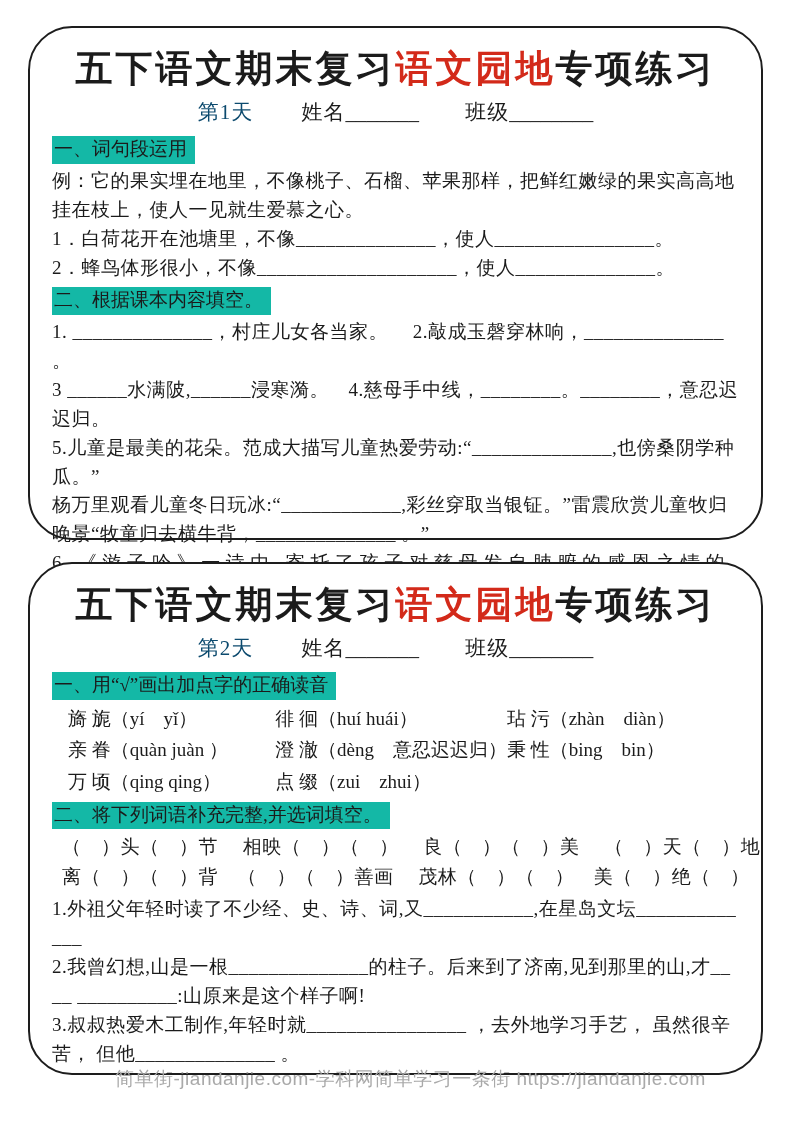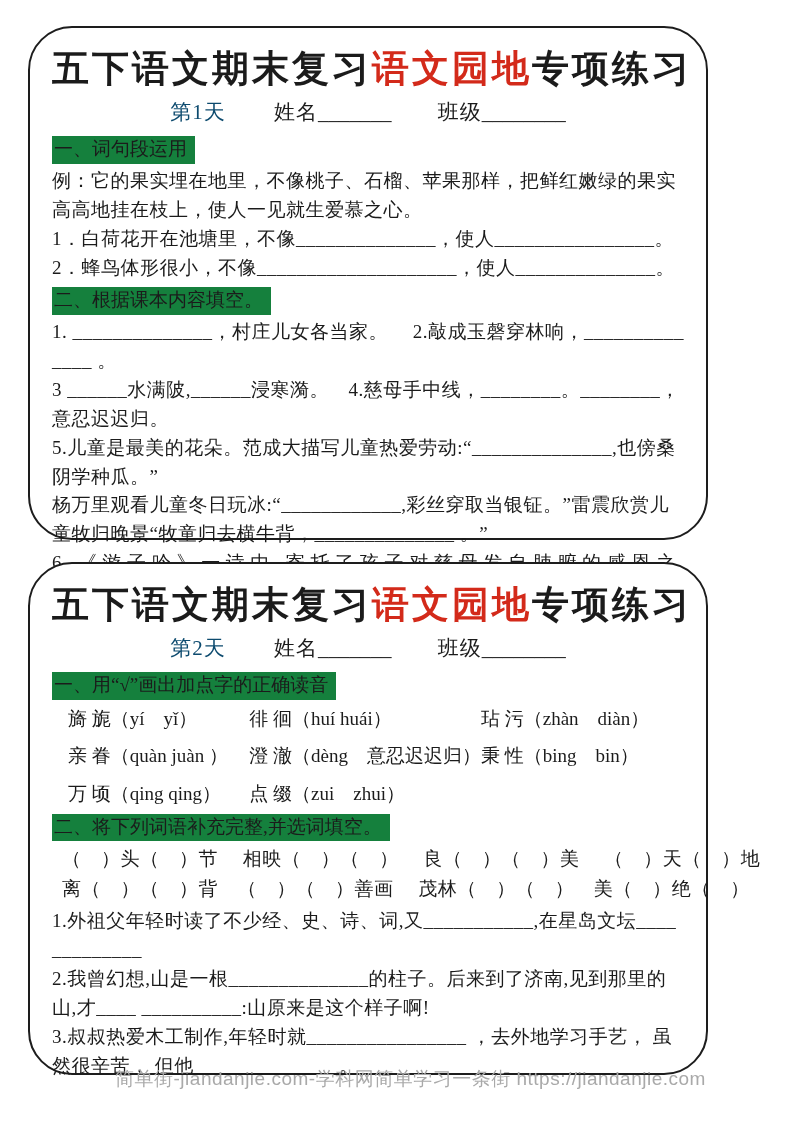--- a/index.html
+++ b/index.html
@@ -3,53 +3,53 @@
 <meta charset="utf-8">
 <style>
   html,body{margin:0;padding:0;}
   body{
     width:793px;height:1122px;background:#ffffff;position:relative;
     font-family:"Liberation Serif","DejaVu Serif",serif;
     color:#1b1b1b;
     -webkit-font-smoothing:antialiased;
   }
   .card{
-    position:absolute;left:28px;width:680px;box-sizing:border-box;
+    position:absolute;left:28px;width:735px;box-sizing:border-box;
     border:2.5px solid #1d1d1d;border-radius:44px;
     padding:10px 22px 6px 22px;background:#fff;
   }
   #card1{top:26px;height:514px;}
   #card2{top:562px;height:513px;}
   .title{
     text-align:center;font-size:37px;font-weight:bold;
     letter-spacing:3px;margin-top:8px;line-height:1.25;
     white-space:nowrap;
   }
   .title .red{color:#d32a1a;}
   .meta{
     text-align:center;font-size:21px;margin-top:6px;margin-bottom:8px;
     letter-spacing:1px;
   }
   .meta .day{color:#0c4a6e;margin-right:34px;}
   .meta .lbl{margin-left:8px;}
   .meta .blank{letter-spacing:0;}
   .sec-header{
-    display:inline-block;background:#15803d;
+    display:inline-block;background:#14b8a6;
     font-size:19px;padding:1px 8px 2px 2px;line-height:1.3;
     margin:2px 0 3px 0;font-weight:500;
   }
   .line{
     font-size:19px;line-height:1.52;letter-spacing:0.5px;
     word-break:break-all;
   }
   .line.spread{letter-spacing:0.30em;}
   .line.indent{padding-left:72px;letter-spacing:2px;}
   .pinyin-grid{
     display:grid;grid-template-columns:1.0fr 1.08fr 1.12fr;
-    padding-left:16px;row-gap:10px;margin:2px 0 4px 0;
+    padding-left:16px;row-gap:4px;margin:2px 0 4px 0;
   }
   .pinyin-grid .cell{font-size:19px;line-height:1.45;white-space:nowrap;}
   .word-row{
     font-size:19px;line-height:1.55;padding-left:10px;white-space:nowrap;
     letter-spacing:0.5px;
   }
   .footer{
     position:absolute;top:1066px;left:14px;width:100%;text-align:center;
     font-size:19px;color:#a9a9a9;letter-spacing:0.5px;
     font-family:"Liberation Sans","DejaVu Sans",sans-serif;

